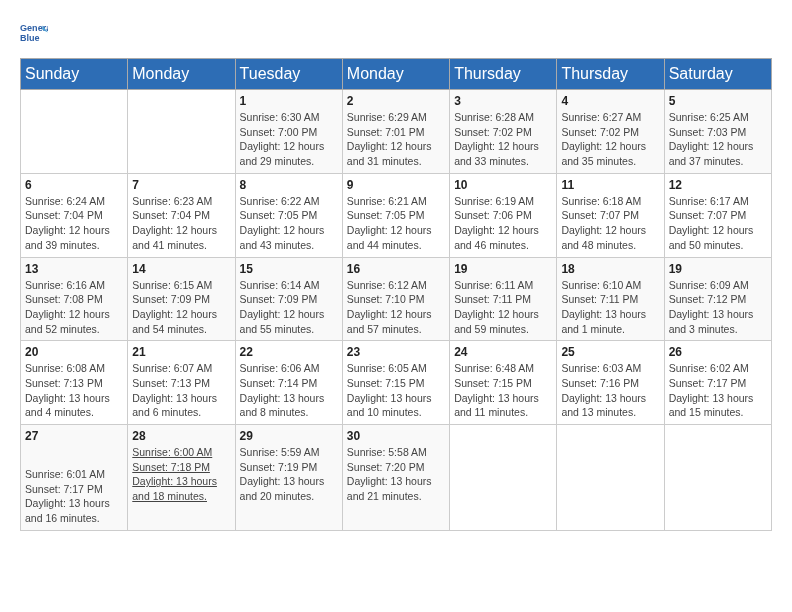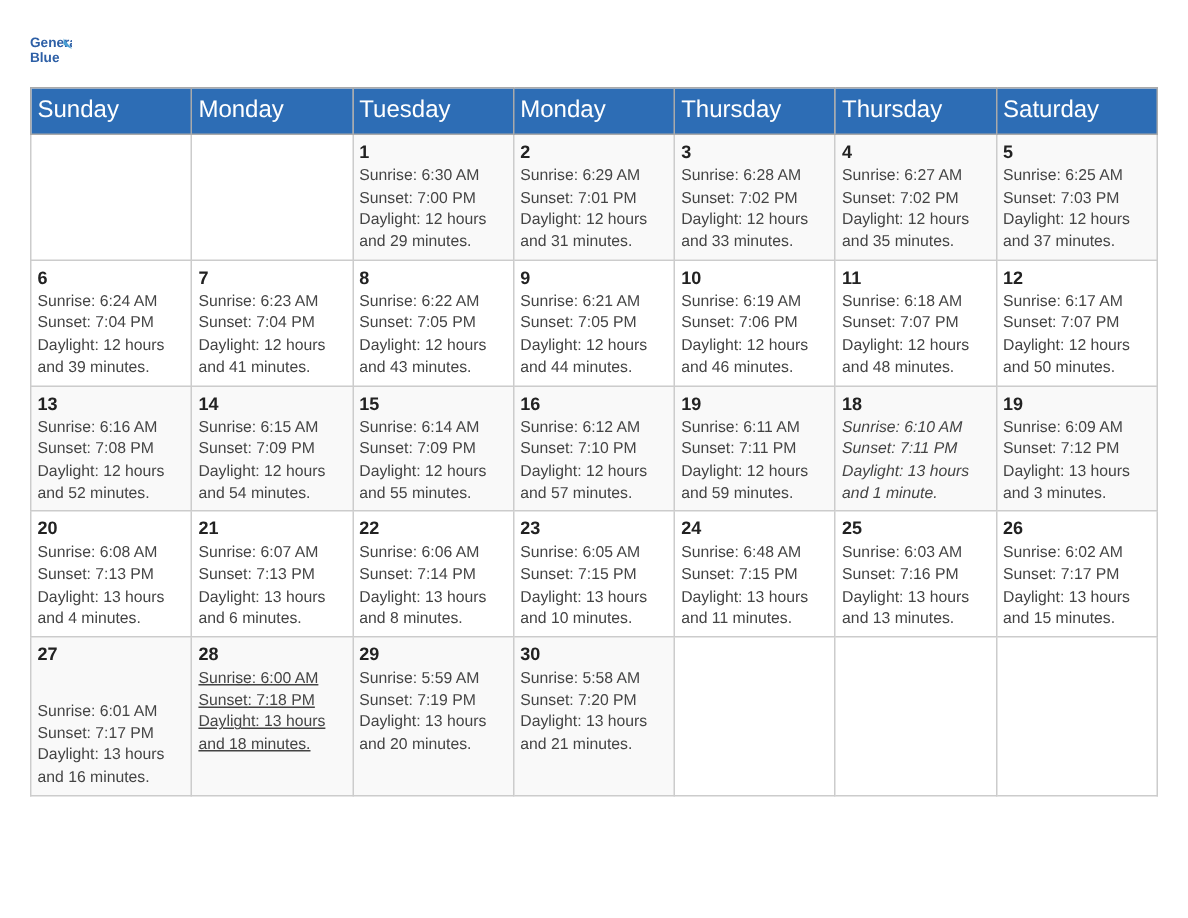--- a/index.html
+++ b/index.html
@@ -236,21 +236,21 @@
         </td>
         <td>
           <span class="day-num">19</span>
           <div class="day-detail" style="white-space: pre-line;">Sunrise: 6:11 AM
 Sunset: 7:11 PM
 Daylight: 12 hours
 and 59 minutes.</div>
         </td>
         <td>
           <span class="day-num">18</span>
-          <div class="day-detail" style="white-space: pre-line; font-style: italic;">Sunrise: 6:10 AM
+          <div class="day-detail" style="white-space: pre-line;">Sunrise: 6:10 AM
 Sunset: 7:11 PM
 Daylight: 13 hours
 and 1 minute.</div>
         </td>
         <td>
           <span class="day-num">19</span>
           <div class="day-detail" style="white-space: pre-line;">Sunrise: 6:09 AM
 Sunset: 7:12 PM
 Daylight: 13 hours
 and 3 minutes.</div>

